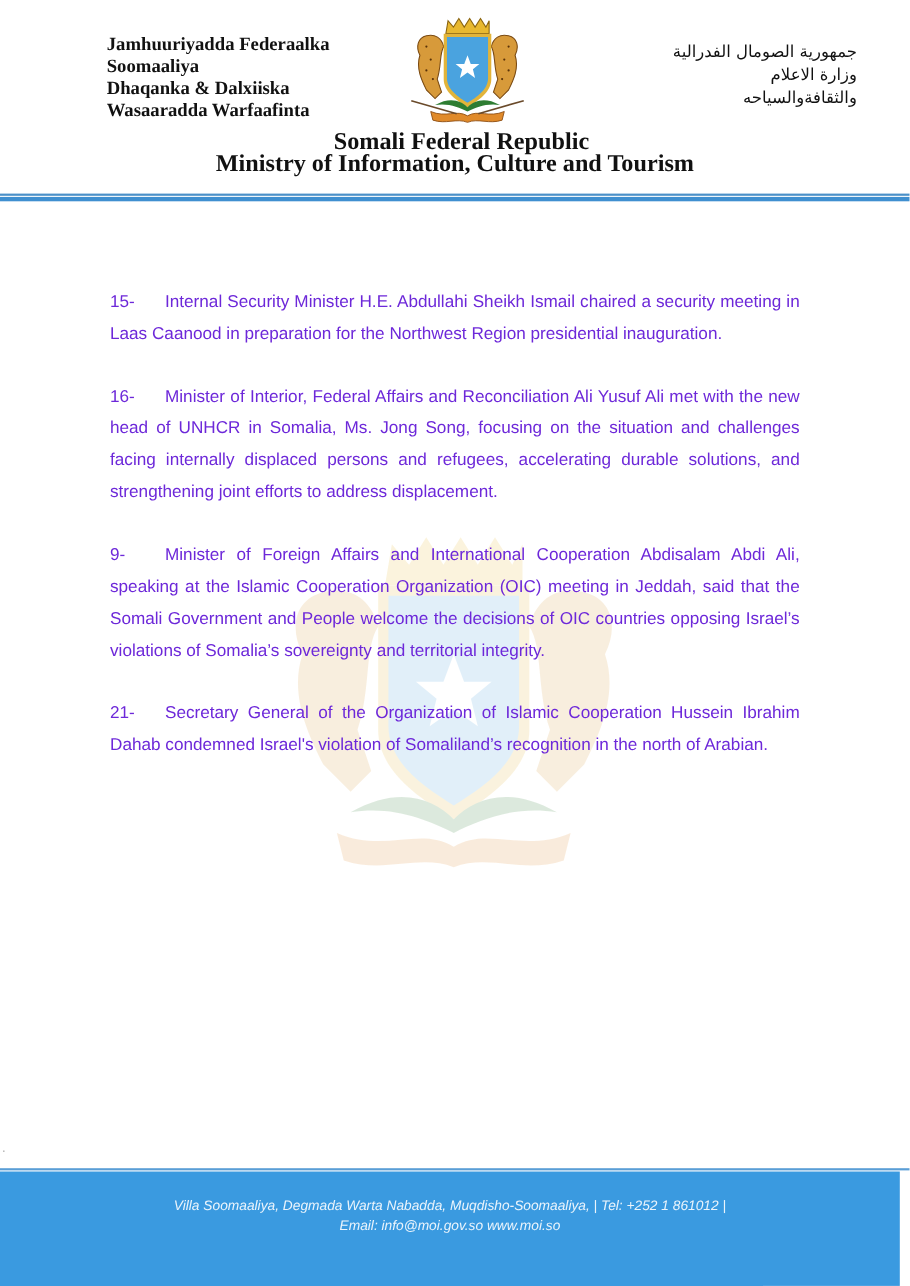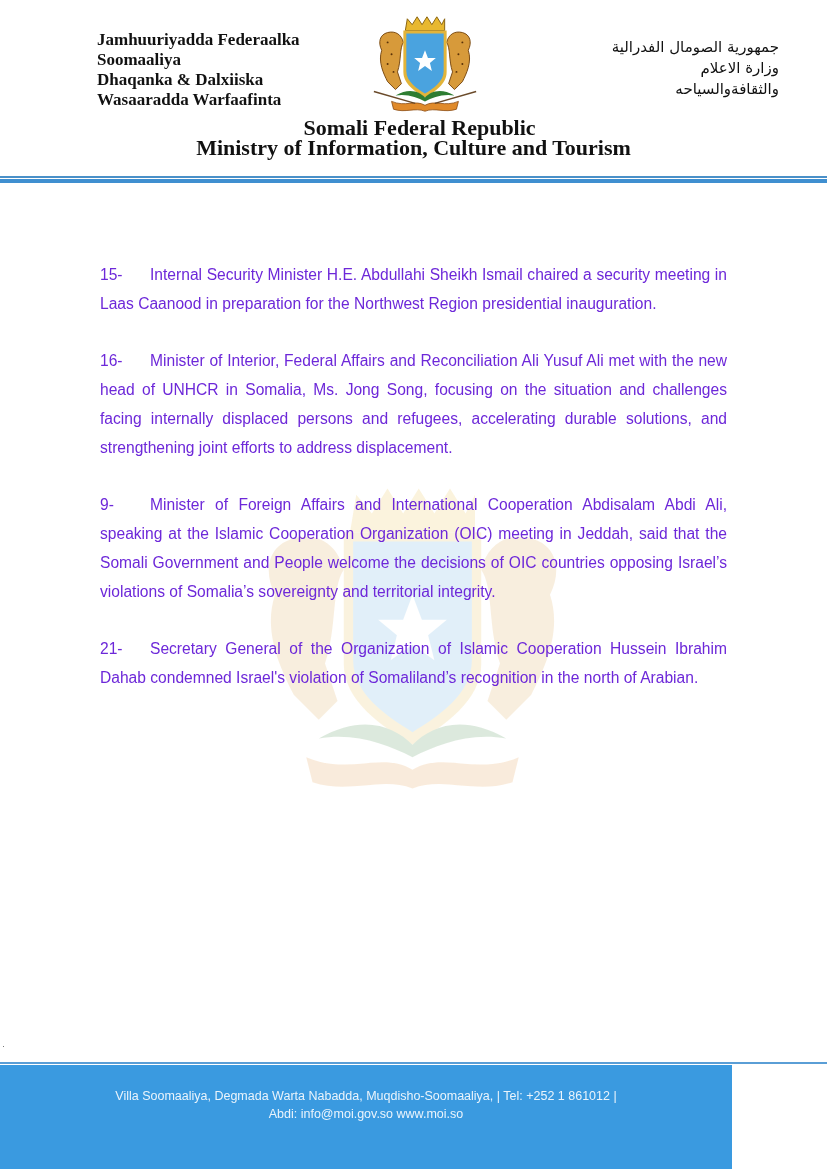--- a/index.html
+++ b/index.html
@@ -27,22 +27,22 @@
   .hdr-center .l1 { padding-left: 12px; }
   .rule-top { position: absolute; left: 0; top: 176px; width: 827px; height: 8px; }
   .rule-top .a { position: absolute; top: 0; left: 0; width: 100%; height: 2px; background: #4a90c8; }
   .rule-top .b { position: absolute; top: 3px; left: 0; width: 100%; height: 4px; background: #3f8fd0; }
   .watermark { position: absolute; left: 225px; top: 475px; width: 375px; height: 330px; opacity: 0.16; }
   .content { position: absolute; left: 100px; top: 231px; width: 627px; font-size: 15.6px; line-height: 29px; color: #6d28d9; margin-top: 29px; }
   .para { text-align: justify; margin: 0 0 28px 0; }
   .para .num { display: inline-block; width: 50px; }
   .footer-rule { position: absolute; left: 0; top: 1062px; width: 827px; height: 2px; background: #5a9ed6; }
   .footer {
-    position: absolute; left: 0; top: 1065px; width: 732px; height: 104px; background: #3a9ae0;
-    color: #eaf4fc; text-align: center; font-size: 12.5px; line-height: 18px;
+    position: absolute; left: 0; top: 1065px; width: 818px; height: 104px; background: #3a9ae0;
+    color: #eaf4fc; text-align: center; font-size: 12.5px; line-height: 18px; font-style: italic;
   }
   .footer .line1 { margin-top: 22px; }
   .dot { position: absolute; left: 3px; top: 1046px; width: 1px; height: 1px; background: #777; }
 </style>
 </head>
 <body>
 
 <div class="hdr-left">
   <div>Jamhuuriyadda Federaalka</div>
   <div>Soomaaliya</div>
@@ -109,14 +109,14 @@
   <p class="para"><span class="num">16-</span><span>Minister of Interior, Federal Affairs and Reconciliation Ali Yusuf Ali met with the new head of UNHCR in Somalia, Ms. Jong Song, focusing on the situation and challenges facing internally displaced persons and refugees, accelerating durable solutions, and strengthening joint efforts to address displacement.</span></p>
   <p class="para"><span class="num">9-</span><span>Minister of Foreign Affairs and International Cooperation Abdisalam Abdi Ali, speaking at the Islamic Cooperation Organization (OIC) meeting in Jeddah, said that the Somali Government and People welcome the decisions of OIC countries opposing Israel’s violations of Somalia’s sovereignty and territorial integrity.</span></p>
   <p class="para"><span class="num">21-</span><span>Secretary General of the Organization of Islamic Cooperation Hussein Ibrahim Dahab condemned Israel's violation of Somaliland’s recognition in the north of Arabian.</span></p>
 </div>
 
 <div class="dot"></div>
 
 <div class="footer-rule"></div>
 <div class="footer">
   <div class="line1">Villa Soomaaliya, Degmada Warta Nabadda, Muqdisho-Soomaaliya, | Tel: +252 1 861012 |</div>
-  <div>Abdi: info@moi.gov.so www.moi.so</div>
+  <div>Email: info@moi.gov.so www.moi.so</div>
 </div>
 
 </body></html>

